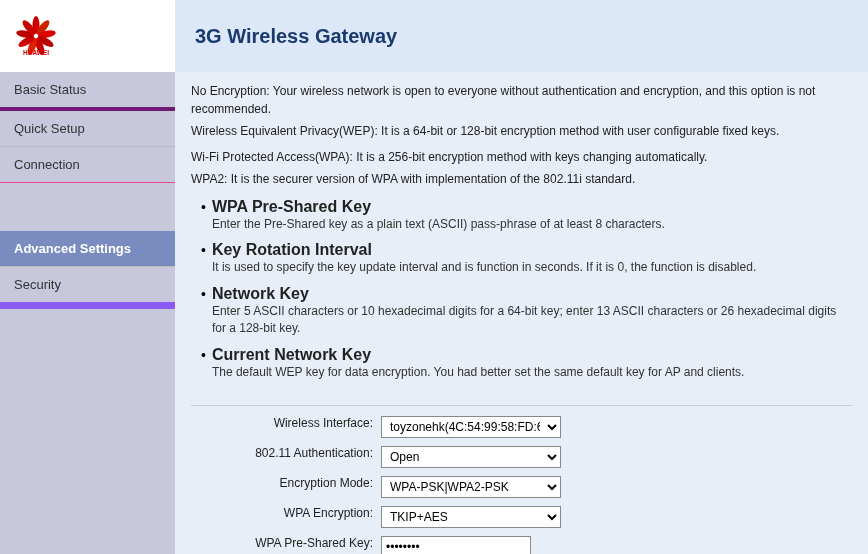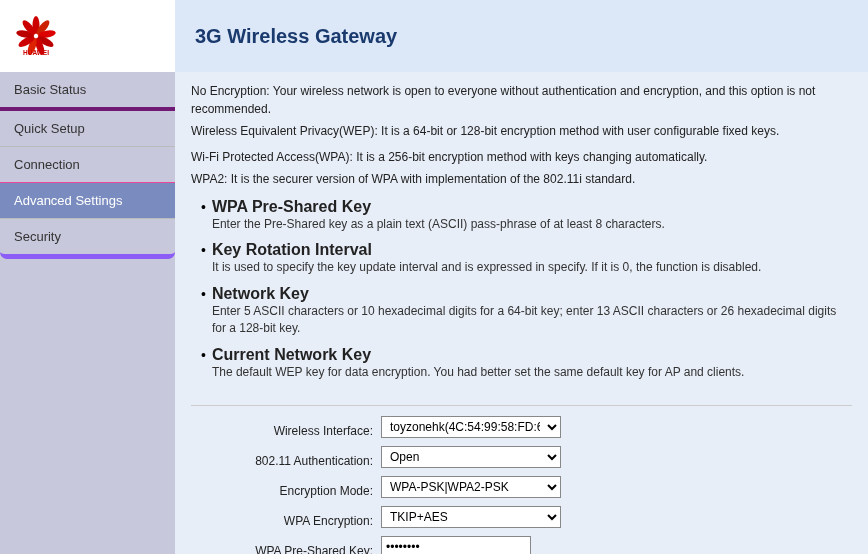--- a/index.html
+++ b/index.html
@@ -60,21 +60,22 @@
       padding: 10px 14px;
       cursor: pointer;
       color: #333;
       font-size: 13px;
       font-weight: normal;
       border-bottom: 1px solid #ccc;
     }
     .nav-item.active {
       background: #7a8cbf;
       color: #fff;
-      font-weight: normal;
+      font-weight: bold;
+      margin-top: 48px;
     }
 
     
     .content-area {
       flex: 1;
       background: #e8eef8;
       overflow-y: auto;
       padding: 10px 16px;
       display: flex;
       flex-direction: column;
@@ -114,21 +115,21 @@
     }
 
     
     .form-section {
       margin-top: 10px;
       border-top: 1px solid #ccc;
       padding-top: 10px;
     }
     .form-row {
       display: flex;
-      align-items: flex-end;
+      align-items: flex-start;
       margin-bottom: 8px;
     }
     .form-label {
       width: 190px;
       font-size: 12px;
       color: #222;
       text-align: right;
       padding-right: 8px;
     }
     .form-control {
@@ -180,21 +181,21 @@
   <div class="gateway-title" style="background:#dce8f8; padding:10px 20px; font-size:20px; font-weight:bold; color:#1a3a6e; flex:1; display:flex; align-items:center;">3G Wireless Gateway</div>
 </div>
 
 <div class="main-container">
 
   <div class="sidebar">
     <div class="nav-item" style="border-bottom:4px solid #701a75;">Basic Status</div>
     <div class="nav-item" style="border-bottom:1px solid #bbb;">Quick Setup</div>
     <div class="nav-item" style="border-bottom:1px solid #ec4899;">Connection</div>
     <div class="nav-item active" style="border-bottom:1px solid #bbb;">Advanced Settings</div>
-    <div class="nav-item" style="border-bottom:5px solid #8b5cf6;border-radius:7px;">Security</div>
+    <div class="nav-item" style="border-bottom:7px solid #8b5cf6;">Security</div>
     <div style="flex:1;"></div>
 
   </div>
 
   <div class="content-area">
     <p class="info-text">No Encryption: Your wireless network is open to everyone without authentication and encryption, and this option is not recommended.</p>
     <p class="info-text" style="">Wireless Equivalent Privacy(WEP): It is a 64-bit or 128-bit encryption method with user configurable fixed keys.</p>
     <p class="info-text" style="margin-top:4px;">Wi-Fi Protected Access(WPA): It is a 256-bit encryption method with keys changing automatically.</p>
     <p class="info-text">WPA2: It is the securer version of WPA with implementation of the 802.11i standard.</p>
 
@@ -204,21 +205,21 @@
     <span class="bullet-dot">•</span>
     <div class="bullet-content">
       <div class="bullet-title">WPA Pre-Shared Key</div>
       <div class="bullet-desc">Enter the Pre-Shared key as a plain text (ASCII) pass-phrase of at least 8 characters.</div>
     </div>
   </div>
         <div class="bullet-item">
     <span class="bullet-dot">•</span>
     <div class="bullet-content">
       <div class="bullet-title">Key Rotation Interval</div>
-      <div class="bullet-desc">It is used to specify the key update interval and is expressed in specify. If it is 0, the function is disabled.</div>
+      <div class="bullet-desc">It is used to specify the key update interval and is function in seconds. If it is 0, the function is disabled.</div>
     </div>
   </div>
         <div class="bullet-item">
     <span class="bullet-dot">•</span>
     <div class="bullet-content">
       <div class="bullet-title">Network Key</div>
       <div class="bullet-desc">Enter 5 ASCII characters or 10 hexadecimal digits for a 64-bit key; enter 13 ASCII characters or 26 hexadecimal digits for a 128-bit key.</div>
     </div>
   </div>
         <div class="bullet-item">

